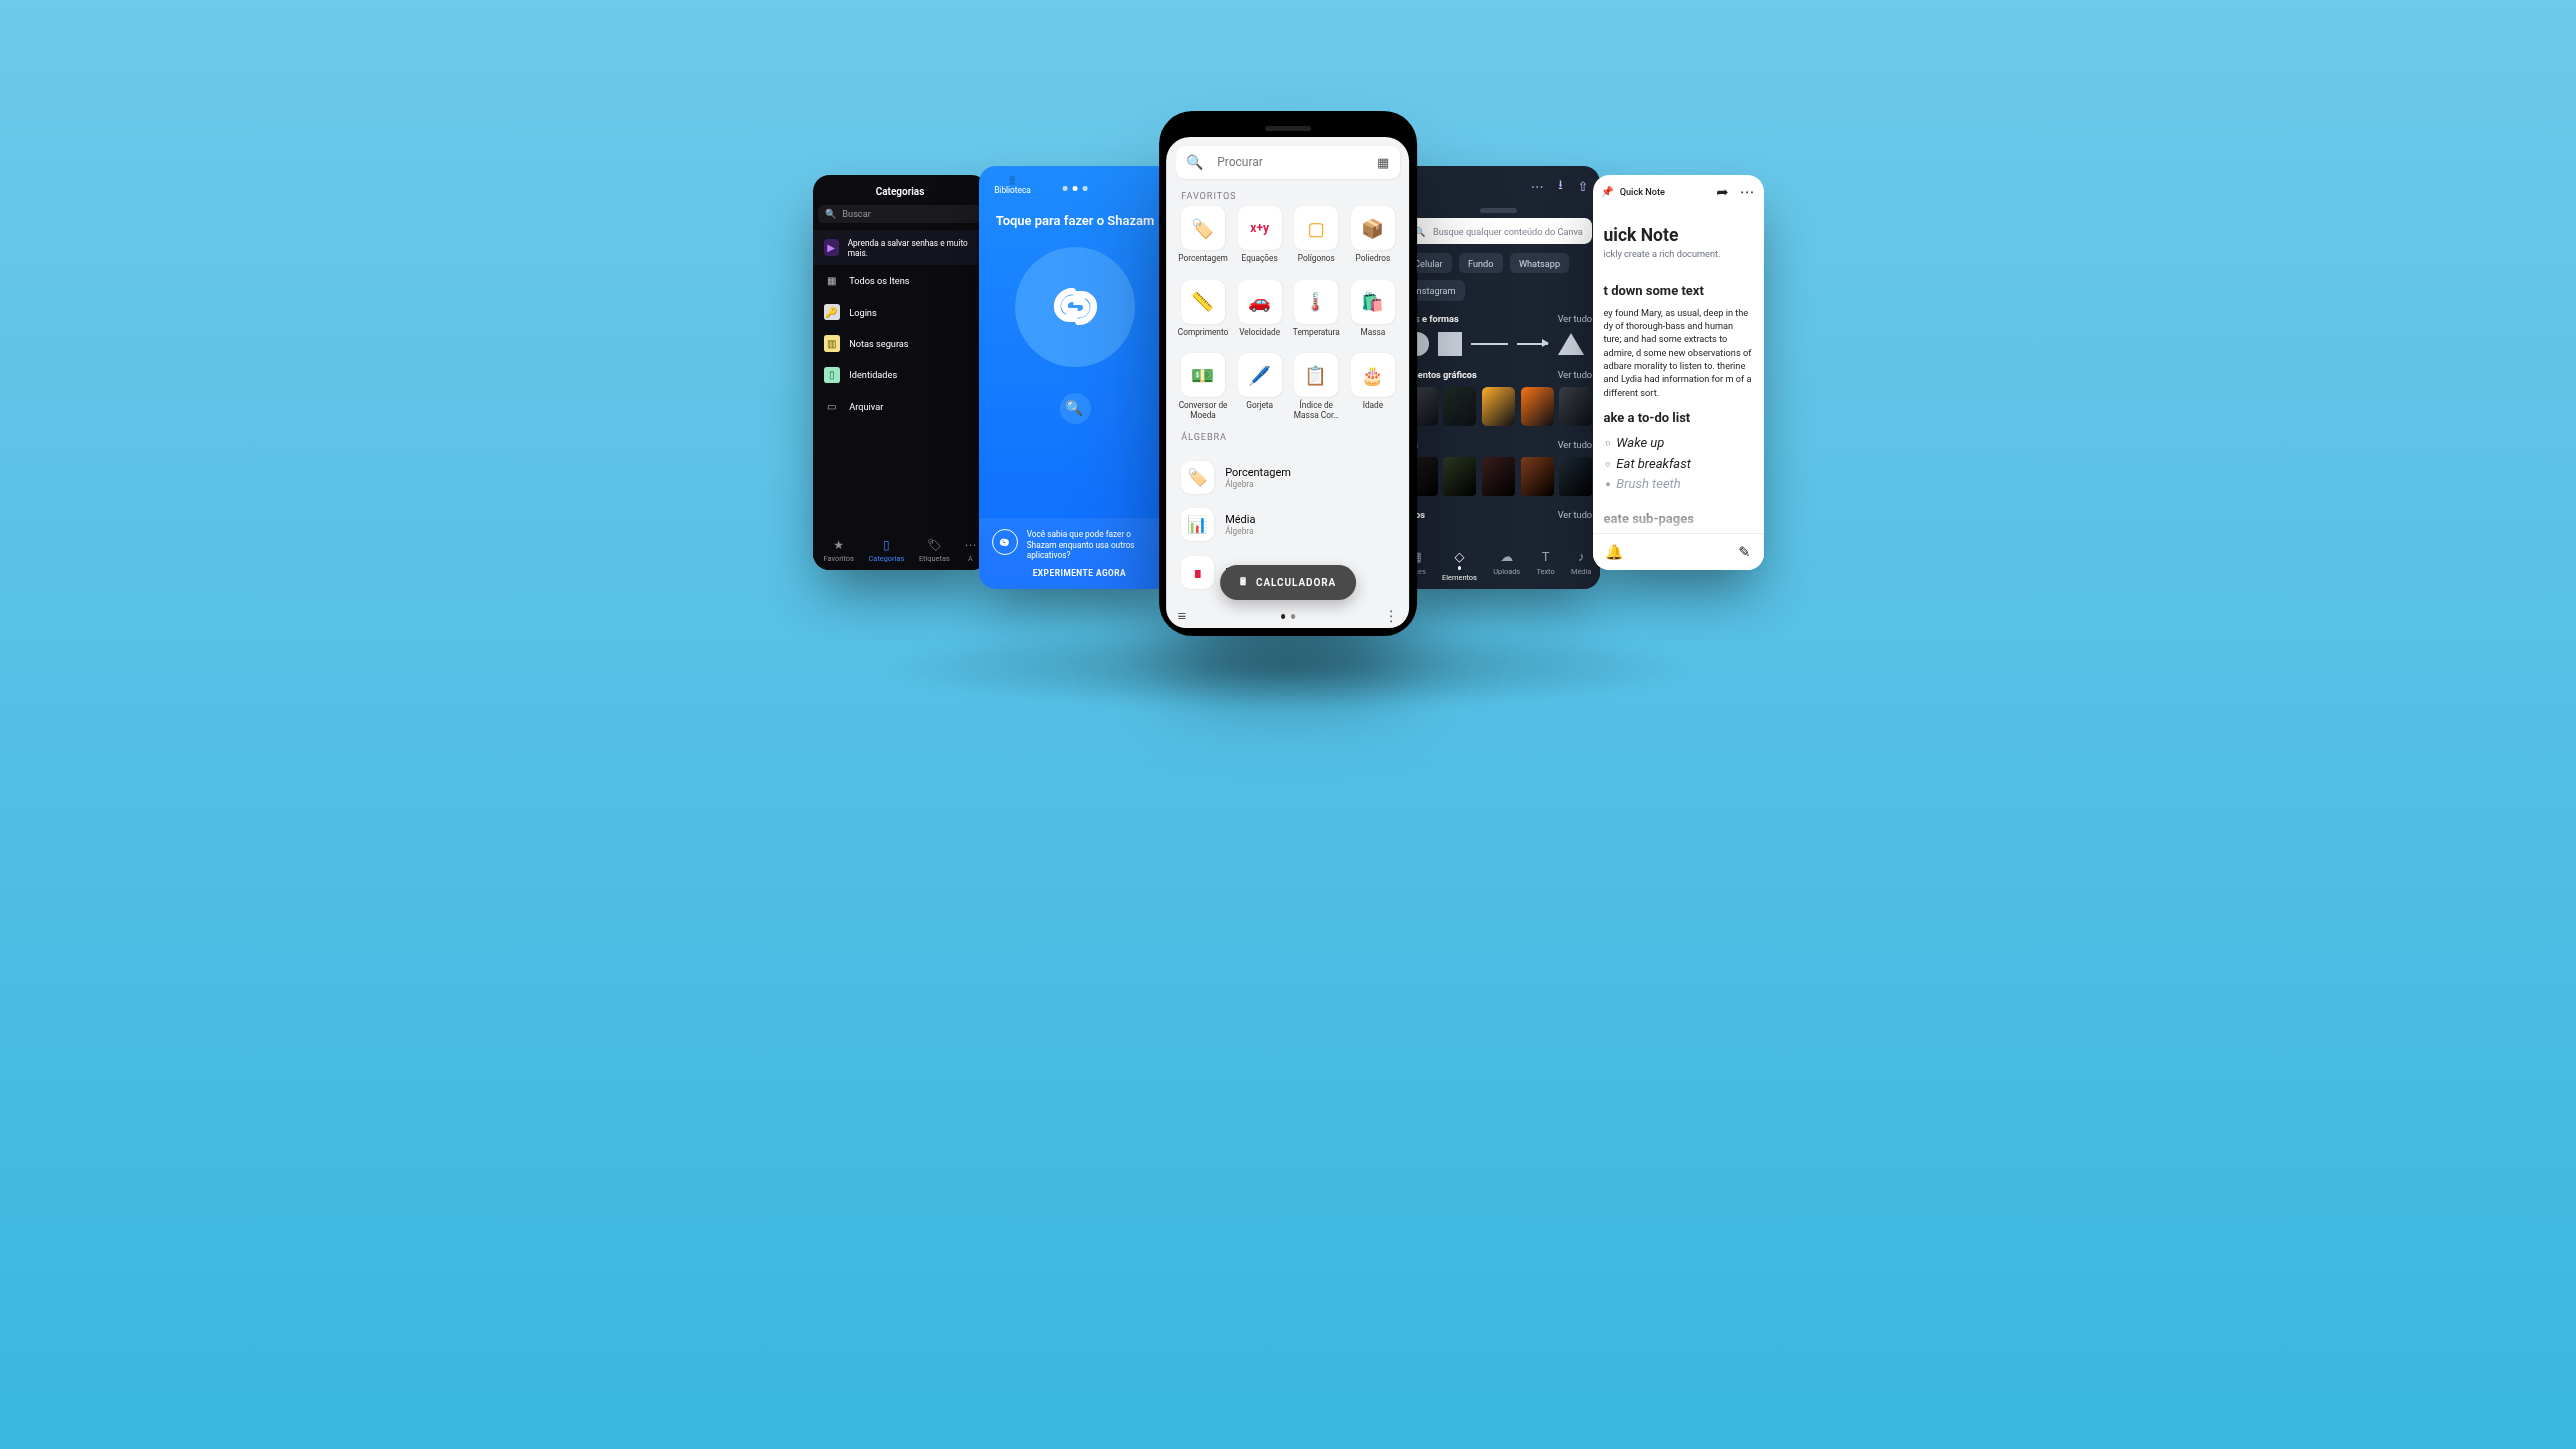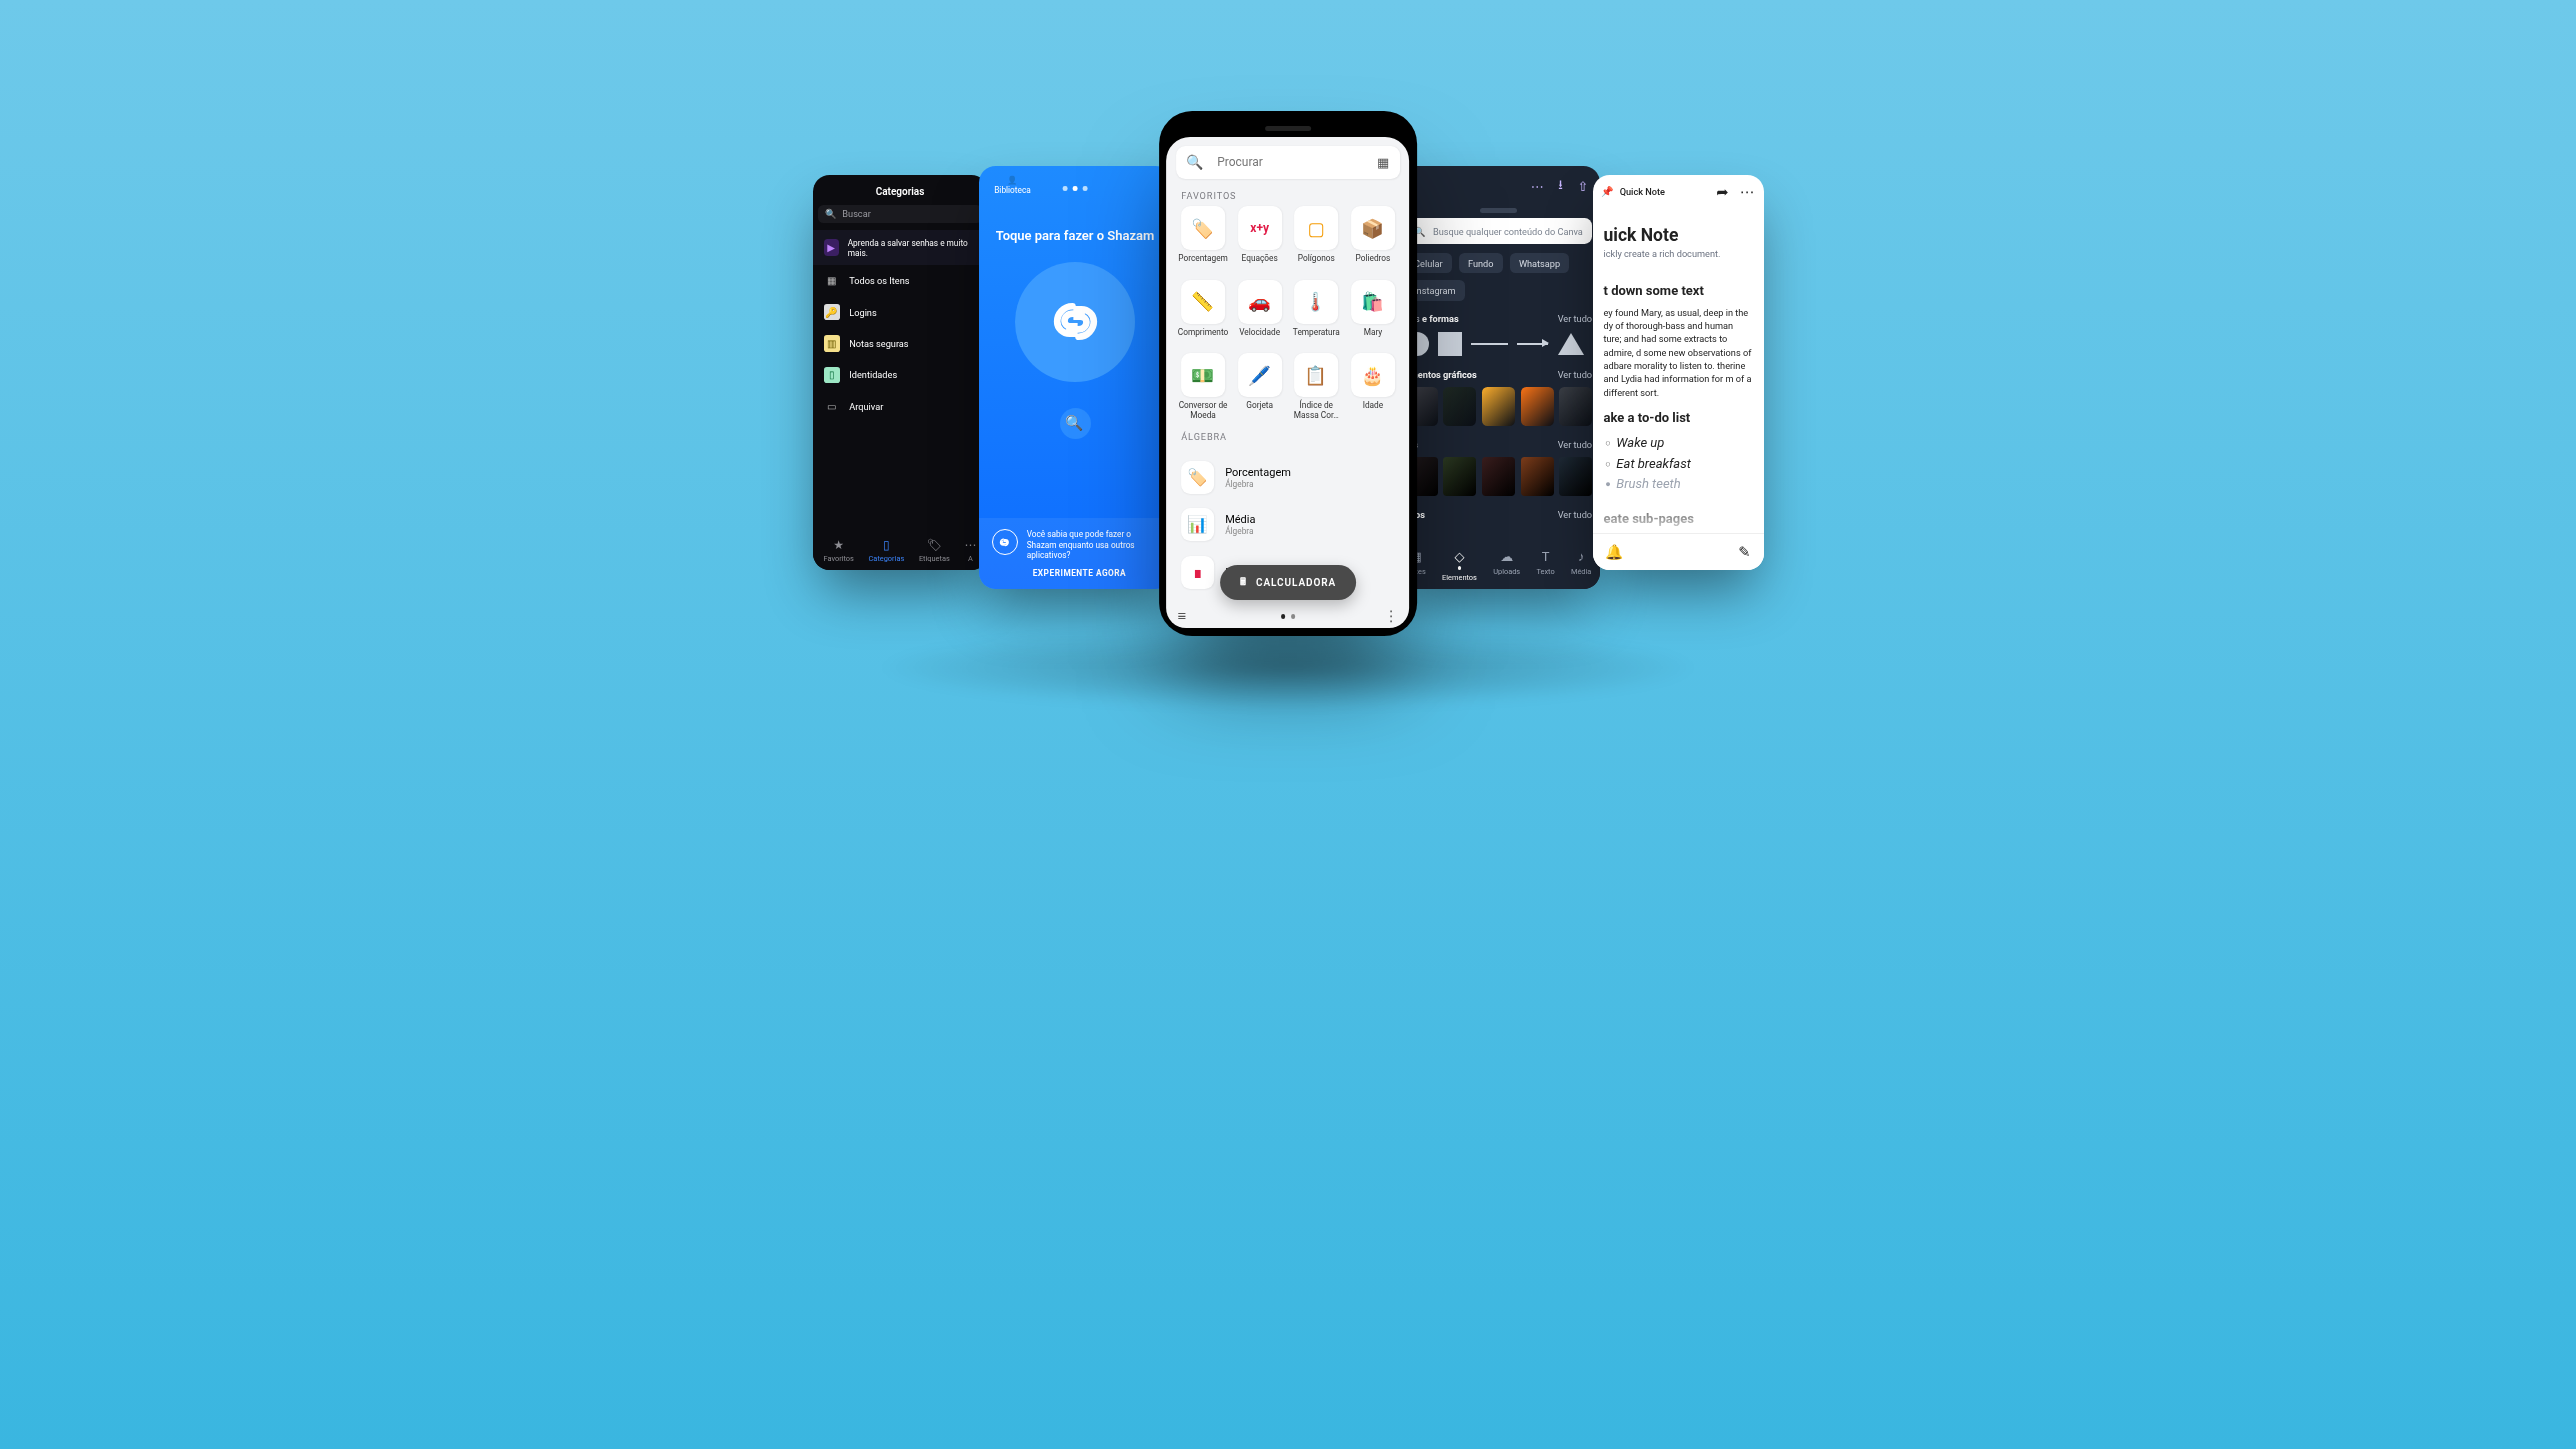--- a/index.html
+++ b/index.html
@@ -81,21 +81,21 @@
   }
   .panel.shazam .dots {
     position:absolute; top:20px; left:50%; transform:translateX(-50%);
     display:flex; gap:5.5px;
   }
   .panel.shazam .dots span {
     width:4.6px; height:4.6px; border-radius:50%; background:#bcdfff;
   }
   .panel.shazam .dots span.on { background:#fff; }
   .panel.shazam .headline {
-    text-align:center; margin-top:33px; font-weight:600; font-size:13px;
+    text-align:center; margin-top:18px; font-weight:600; font-size:13px;
   }
   .panel.shazam .circle {
     width:120px; height:120px; border-radius:50%; background:#3b9bff;
     margin:18.4px auto 0; display:flex; align-items:center; justify-content:center;
   }
   .panel.shazam .circle svg { width:61px; height:61px; }
   .panel.shazam .mini {
     width:31px; height:31px; border-radius:50%; background:#2a8cff;
     margin:26px auto 0; display:flex; align-items:center; justify-content:center;
     color:#fff;
@@ -544,21 +544,21 @@
           <div class="card">
             <div class="box">
               <span style="color:#1e66d0;">🌡️</span>
             </div>
                  <div class="lbl">Temperatura</div>
           </div>
           <div class="card">
             <div class="box">
               <span style="color:#1e66d0;">🛍️</span>
             </div>
-                 <div class="lbl">Mary</div>
+                 <div class="lbl">Massa</div>
           </div>
           <div class="card">
             <div class="box">
               <span style="color:#16a34a;">💵</span>
             </div>
                  <div class="lbl">Conversor de Moeda</div>
           </div>
           <div class="card">
             <div class="box">
               <span style="color:#16a34a;">🖊️</span>

